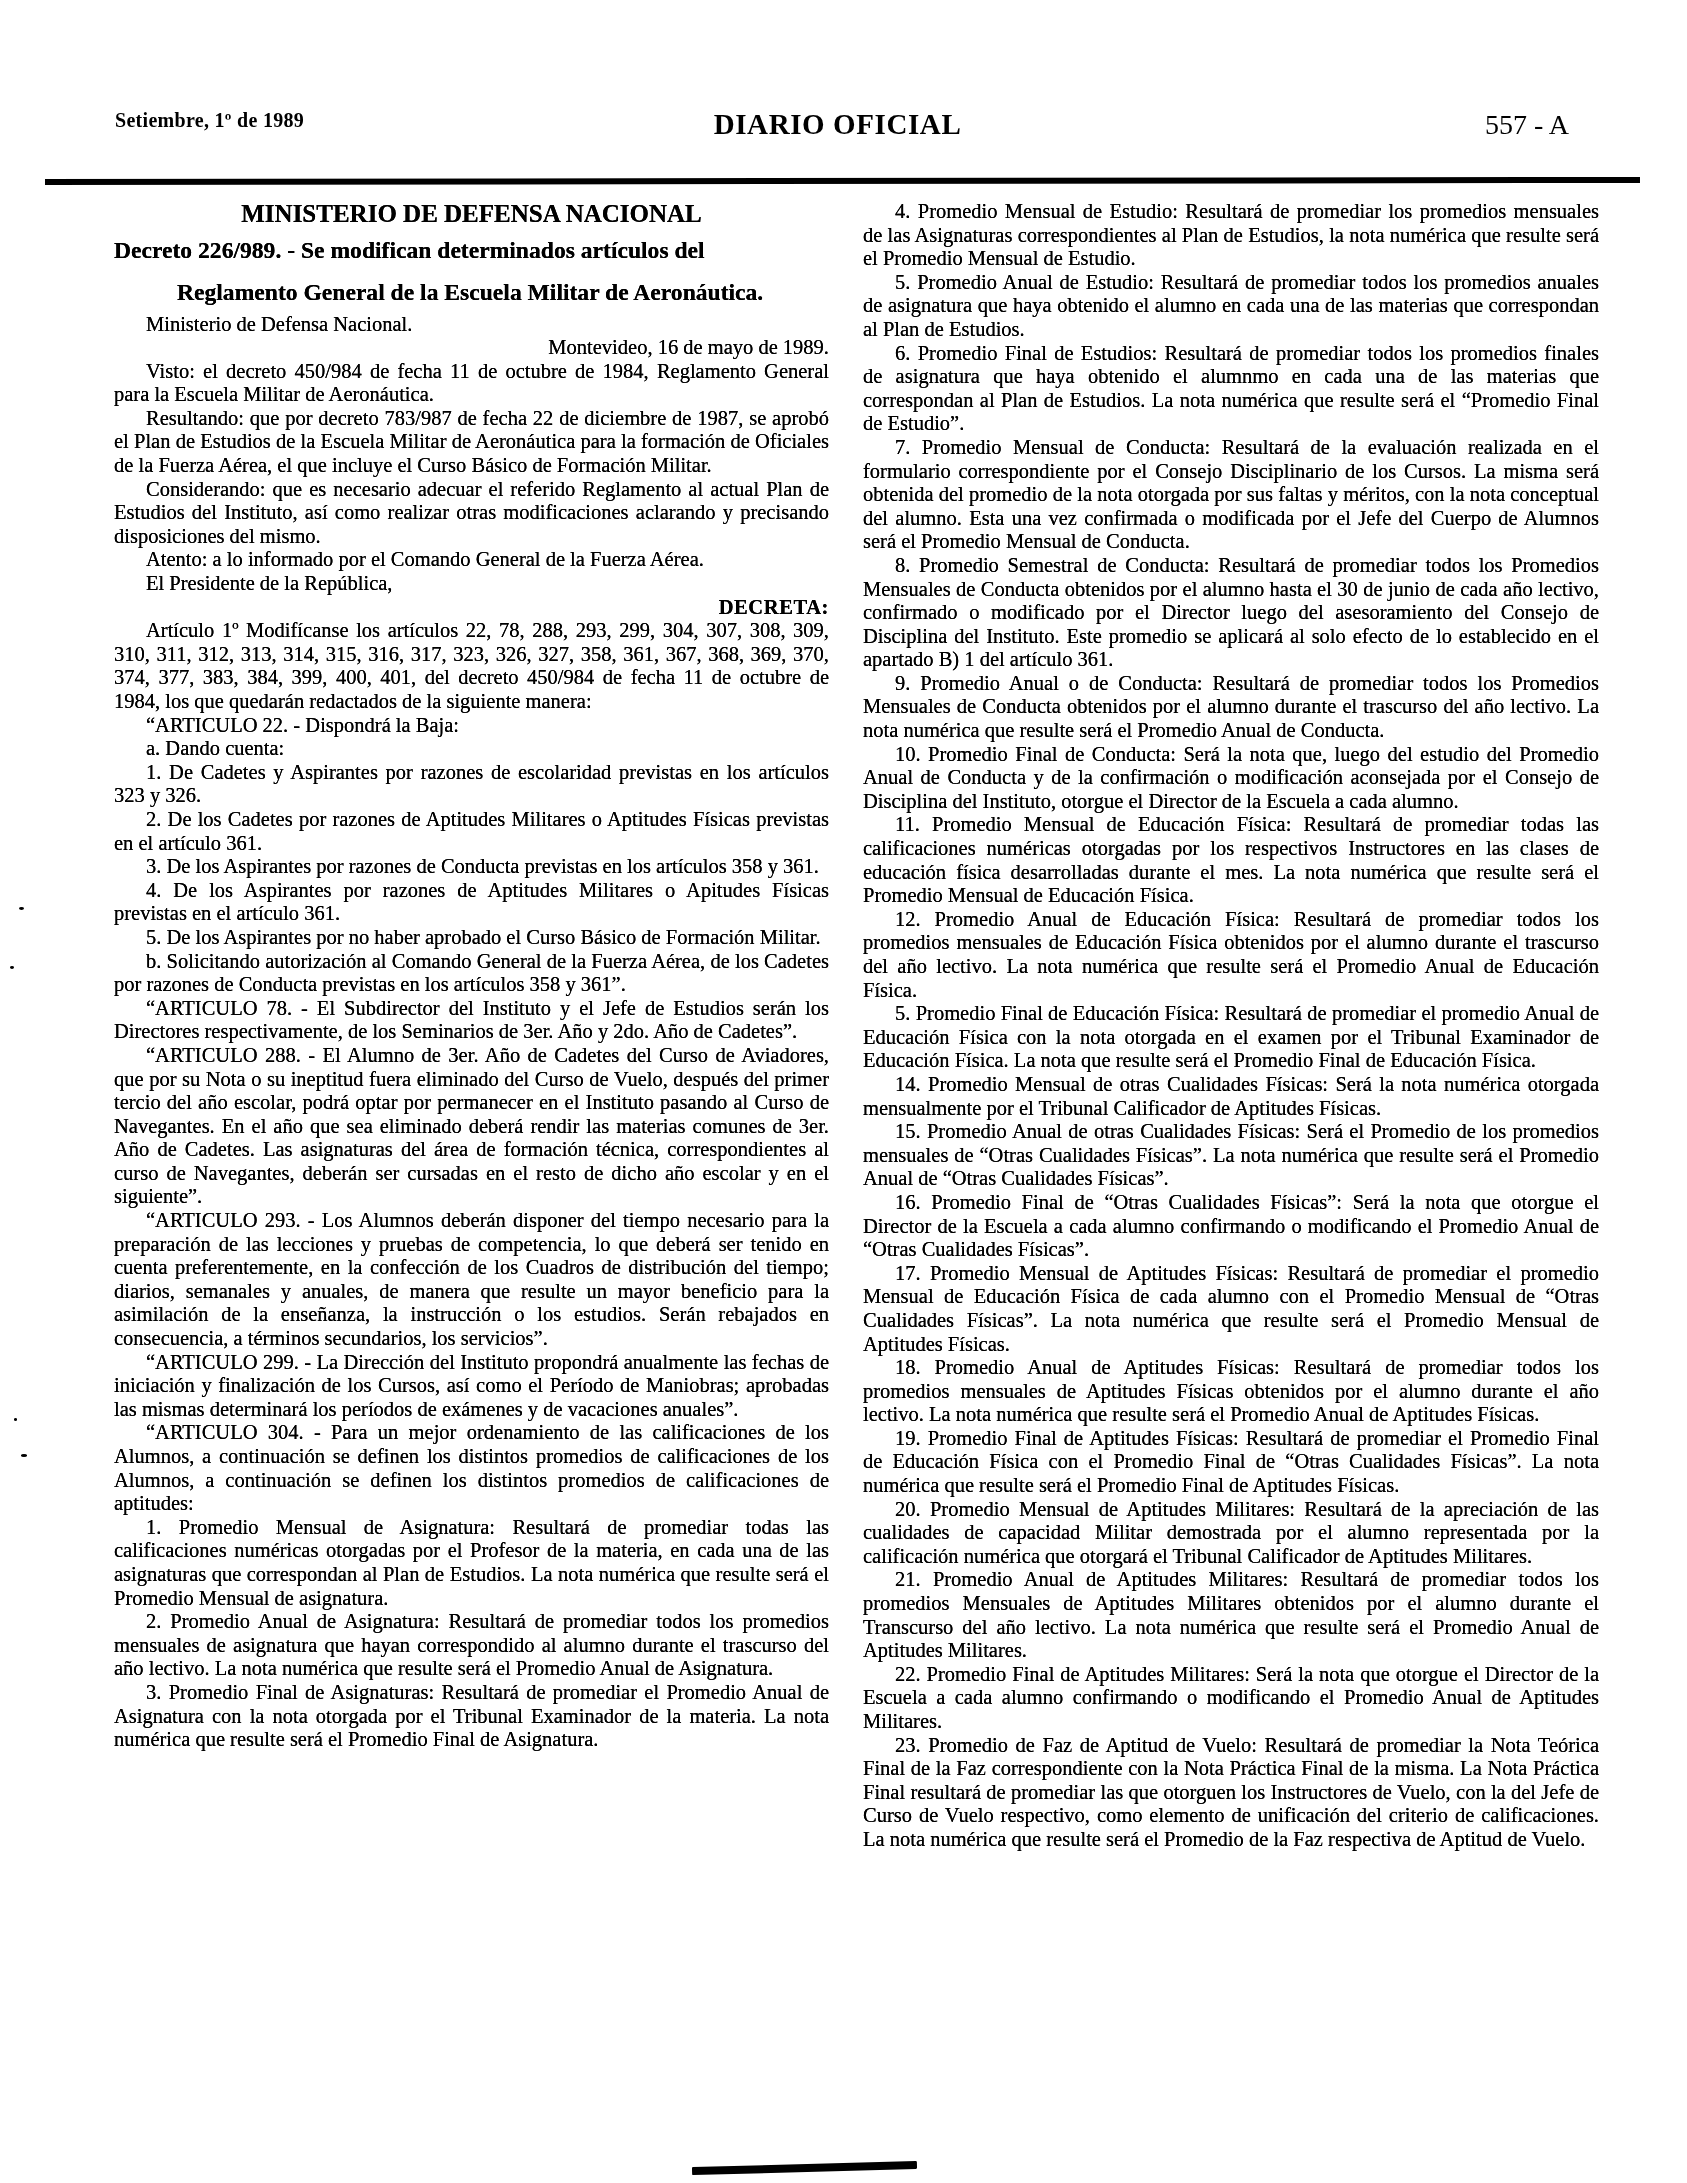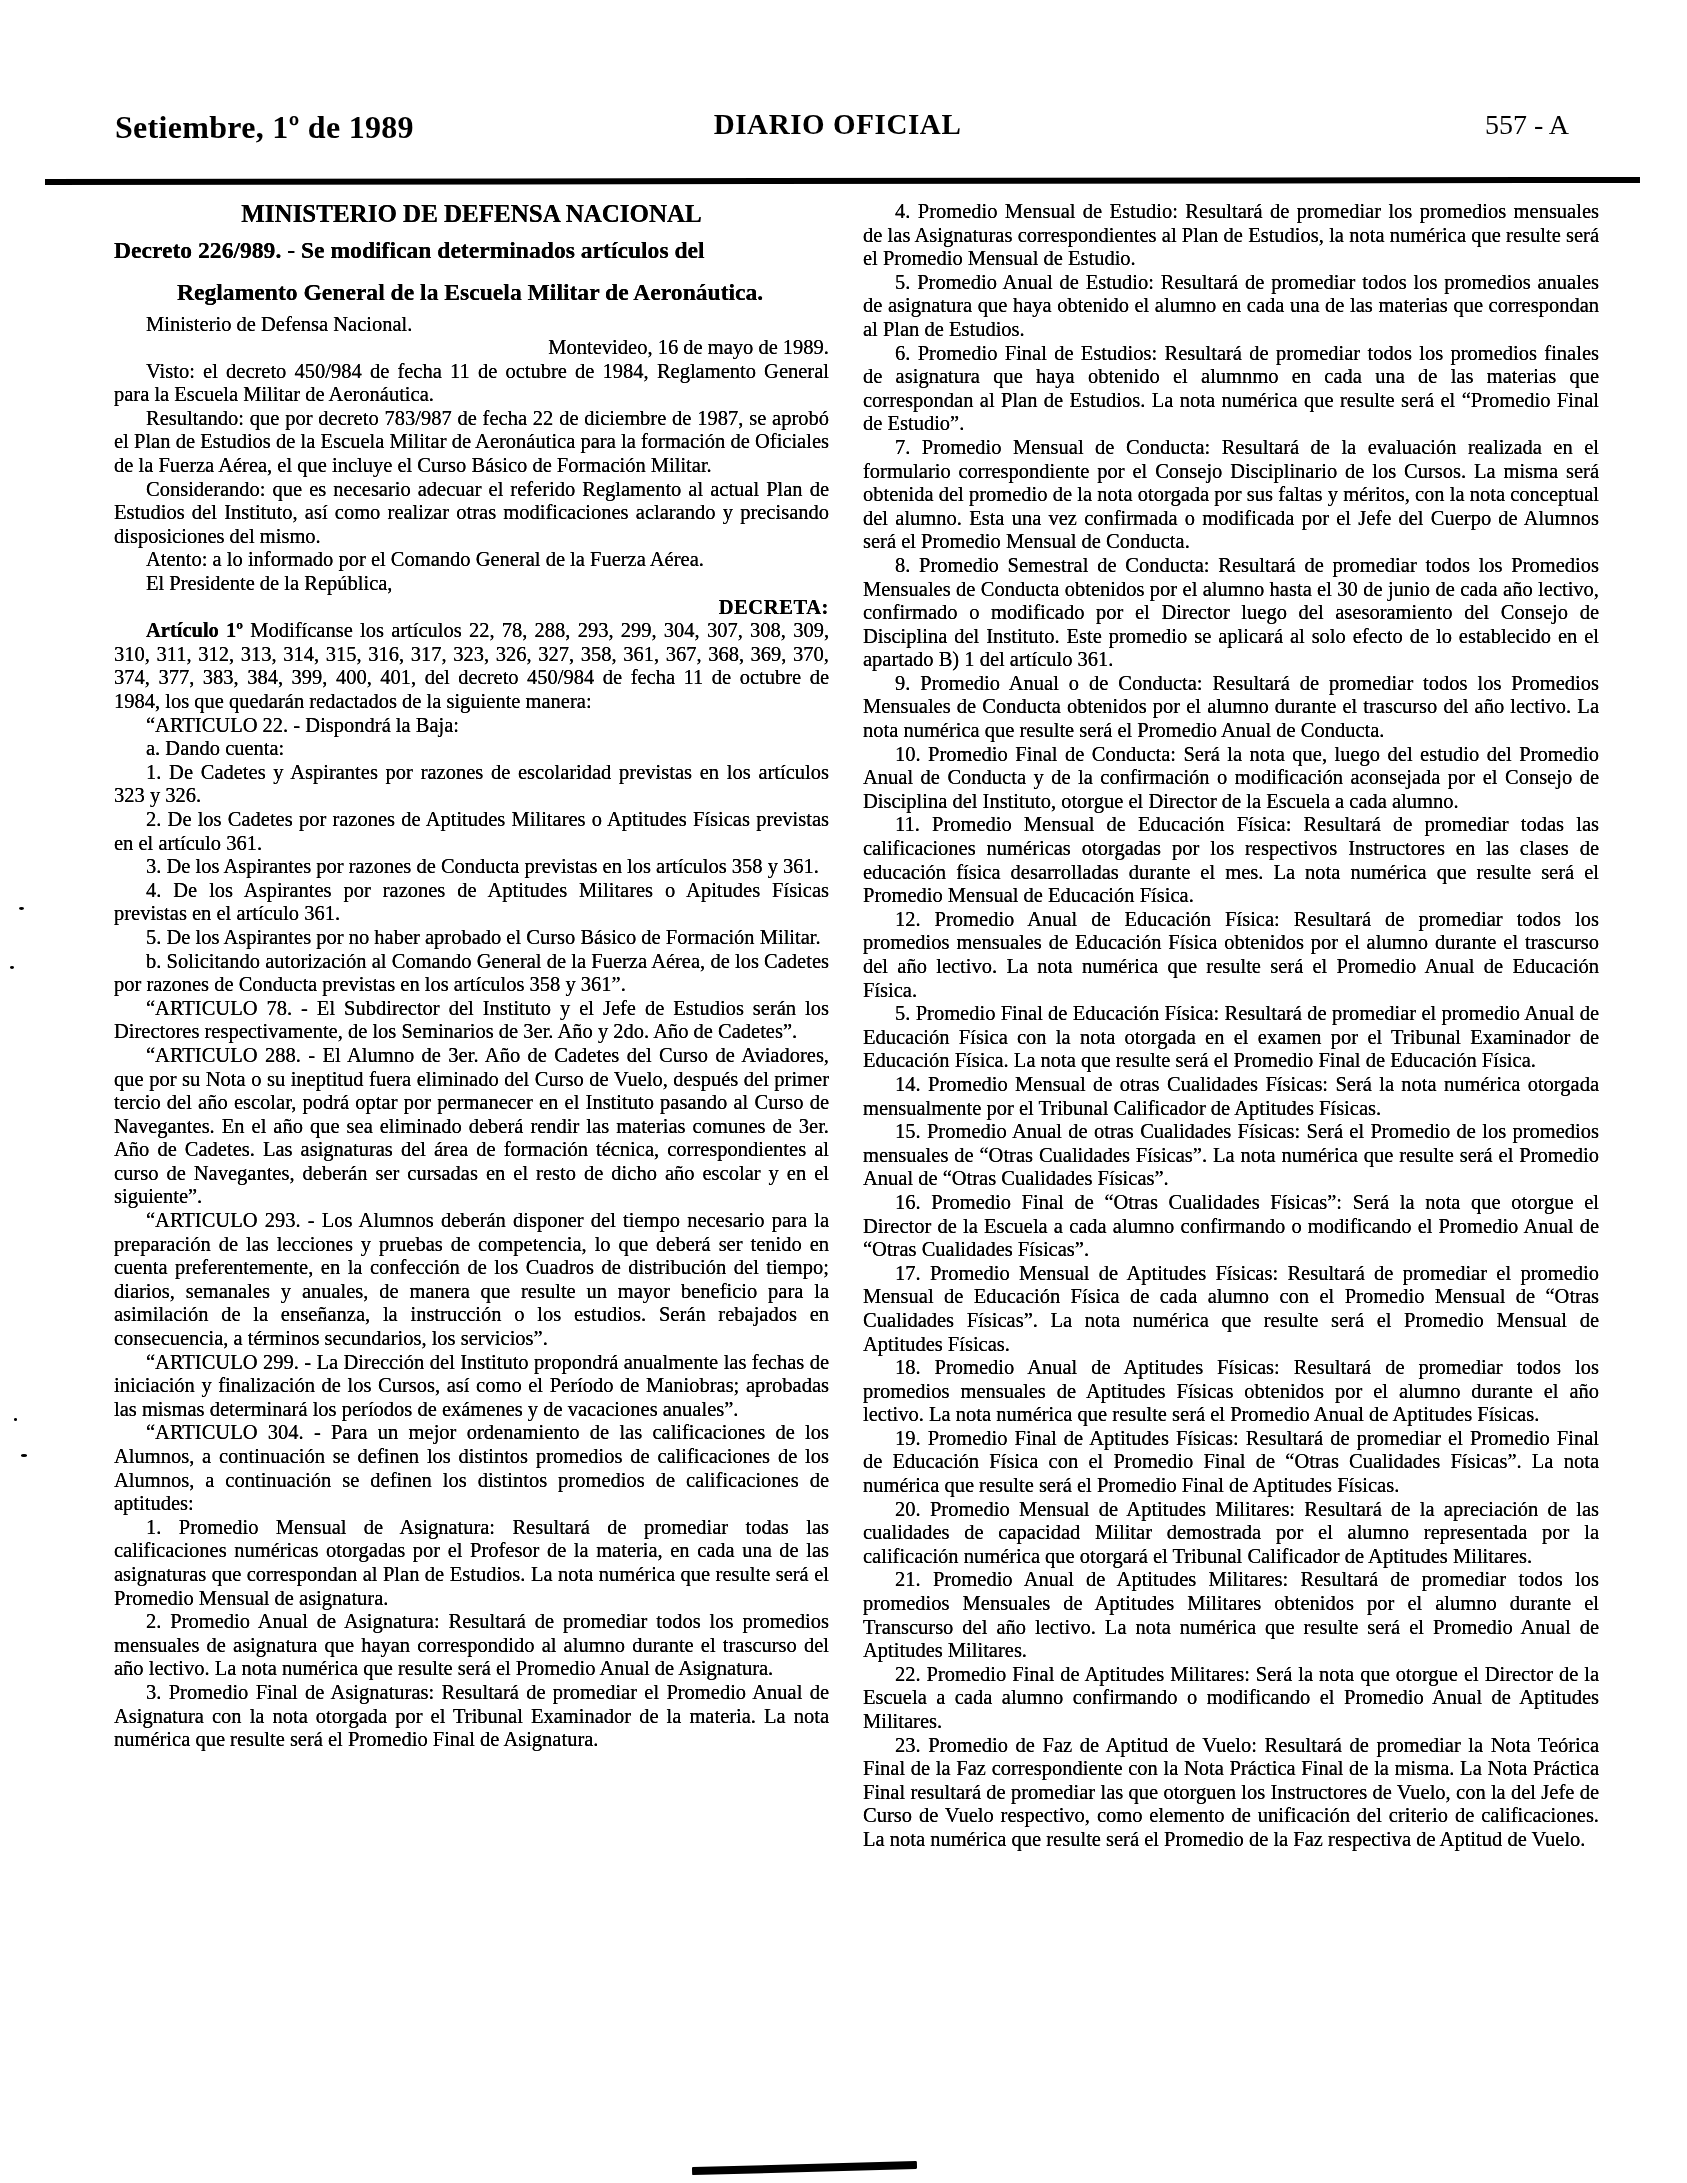--- a/index.html
+++ b/index.html
@@ -3,38 +3,38 @@
 <meta charset="utf-8">
 <style>
   html,body{margin:0;padding:0;}
   body{
     width:1687px;height:2183px;background:#ffffff;color:#000;
     font-family:"Liberation Serif","DejaVu Serif",serif;
     position:relative;overflow:hidden;
   }
   .page{position:absolute;inset:0;}
   
-  .hdr-date{position:absolute;left:115px;top:109px;font-size:32px;font-weight:bold;letter-spacing:0.3px;}
+  .hdr-date{position:absolute;left:115px;top:109px;font-size:20px;font-weight:bold;letter-spacing:0.3px;}
   .hdr-title{position:absolute;left:0;right:12px;top:108px;text-align:center;font-size:29px;font-weight:bold;letter-spacing:0.6px;}
   .hdr-page{position:absolute;right:118px;top:109px;font-size:28px;font-weight:normal;}
   .hdr-rule{position:absolute;left:45px;top:178px;width:1595px;height:5.6px;background:#000;transform:rotate(-0.08deg);}
   
   .col{position:absolute;top:200px;font-size:20.5px;line-height:23.6px;text-align:justify;
        text-shadow:0 0 0.2px #000;}
   .col-left{left:114px;width:715px;}
   .col-right{left:863px;width:736px;}
   .col p{margin:0;}
   .indent{text-indent:32px;}
   .ministry{ text-align:center;font-weight:bold;font-size:25px;line-height:28.5px;margin:0 0 36px 0;text-indent:0;}
   .decree-title{font-weight:bold;font-size:23.6px;line-height:42px;text-align:left;
                 padding-left:63px;text-indent:-63px;margin:0 0 37px 0;}
   .issuer{margin-bottom:38px;}
   .dateline{text-align:right;text-indent:0;margin-bottom:41px;}
   .decreta{text-align:right;font-weight:bold;text-indent:0;letter-spacing:0.6px;margin:62px 0 60px 0;}
-  .bold{font-weight:bold;}
+  .bold{font-weight:normal;}
   
   .ink-bar{position:absolute;left:692px;top:2164px;width:225px;height:8px;background:#000;
            transform:rotate(-1.6deg);border-radius:1.2px;}
   .speck{position:absolute;background:#000;border-radius:50%;}
   .speck.s1{left:18.6px;top:907px;width:5.6px;height:3.1px;}
   .speck.s2{left:10px;top:966px;width:4.3px;height:3.1px;}
   .speck.s3{left:21px;top:1454px;width:6.2px;height:2.5px;}
   .speck.s4{left:13.6px;top:1418px;width:3.7px;height:3.1px;}
 </style>
 </head>

